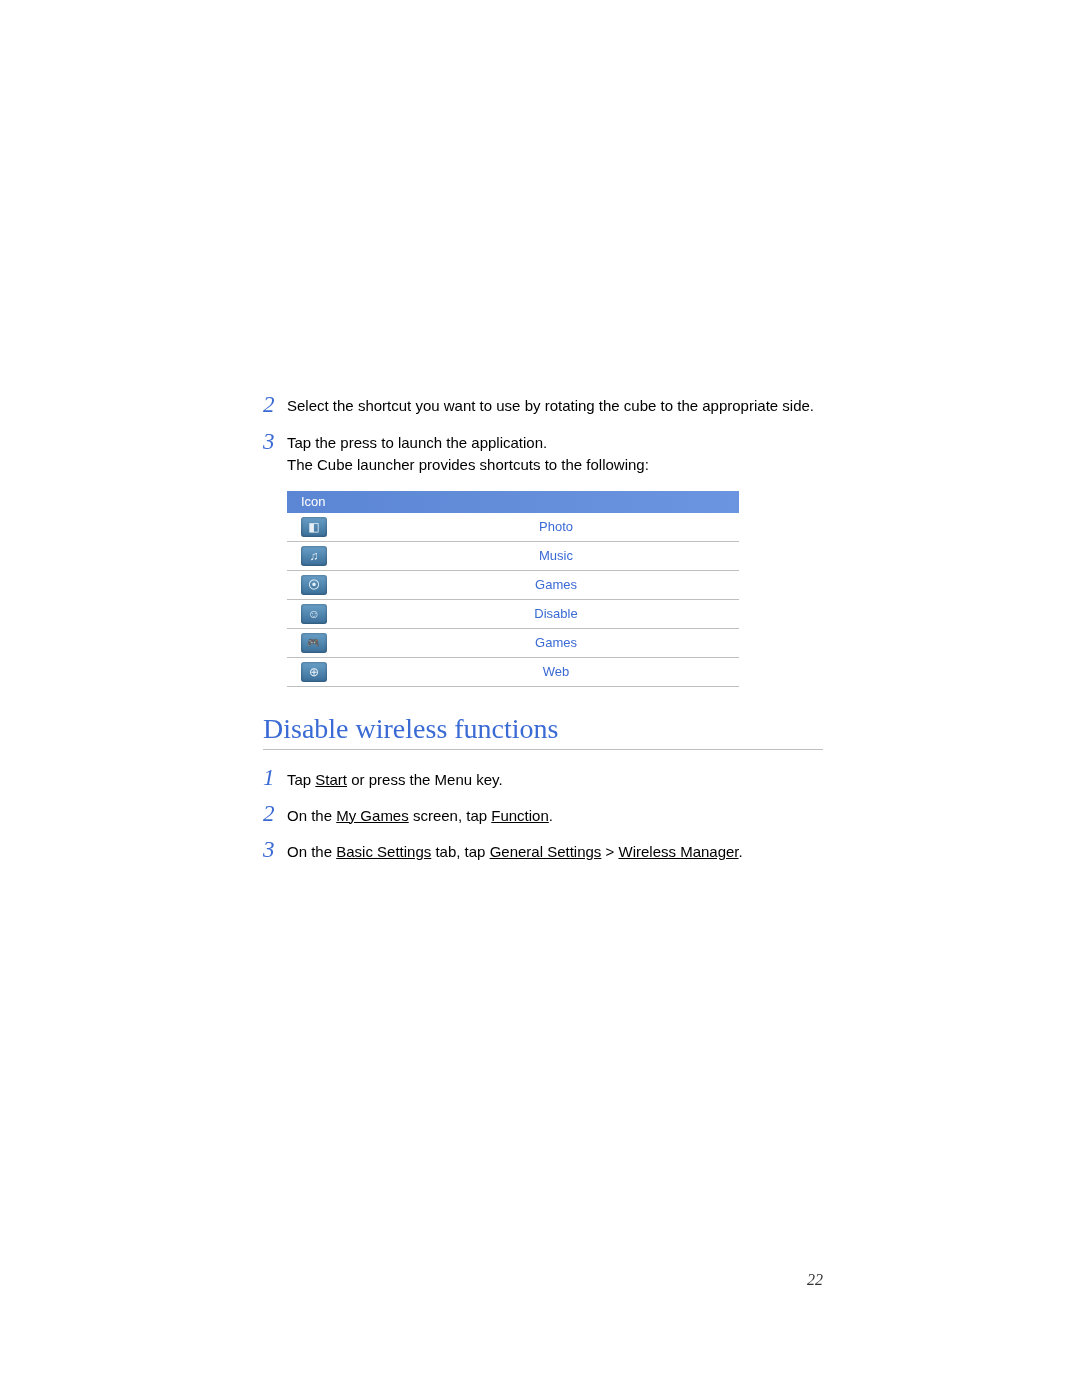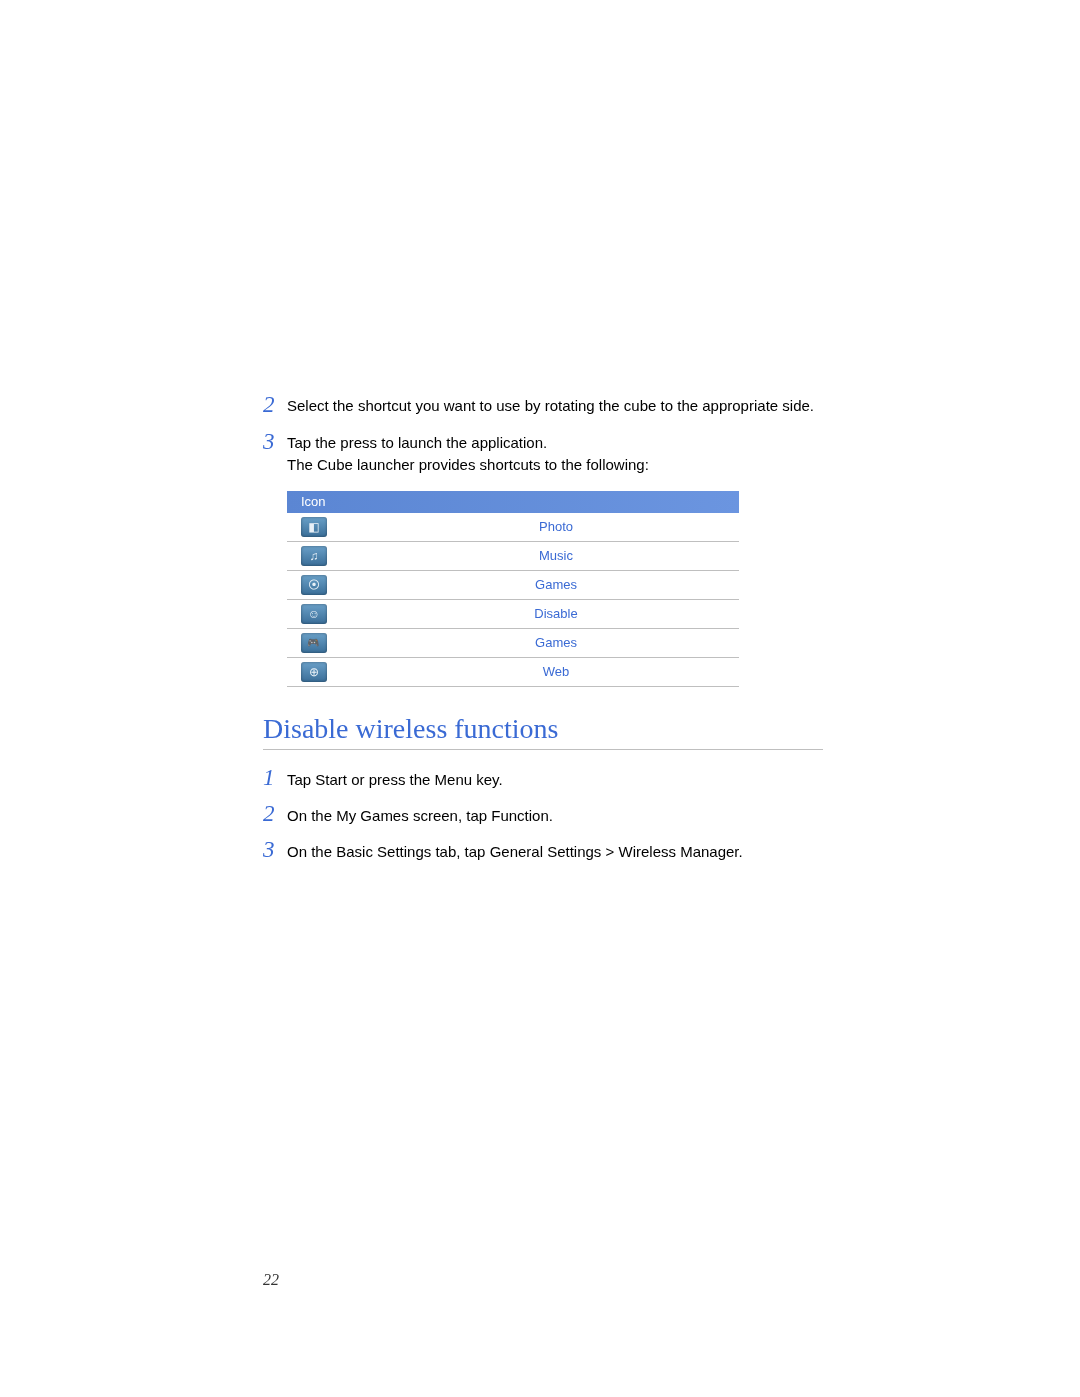--- a/index.html
+++ b/index.html
@@ -116,28 +116,29 @@
     margin-top: 18px;
   }
   .steps-lower .step {
     margin-bottom: 12px;
   }
   .steps-lower .step-body {
     line-height: 1.6;
   }
   .medium {
     font-family: Arial, Helvetica, sans-serif;
+    text-decoration: underline;
   }
 
   .page-number {
     position: absolute;
     top: 876px;
     left: 0;
     width: 100%;
-    text-align: left;
+    text-align: right;
     font-family: Georgia, "Times New Roman", serif;
     font-style: italic;
     font-size: 16px;
     color: #333;
   }
 </style>
 </head>
 <body>
 
 <div class="page">

